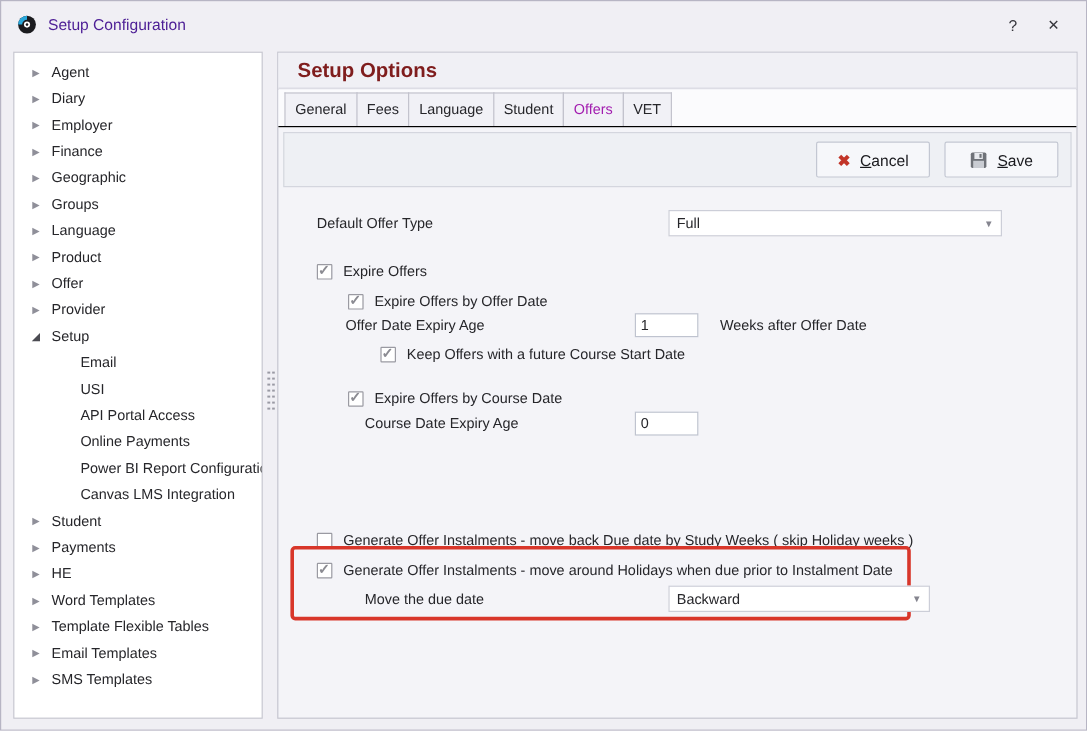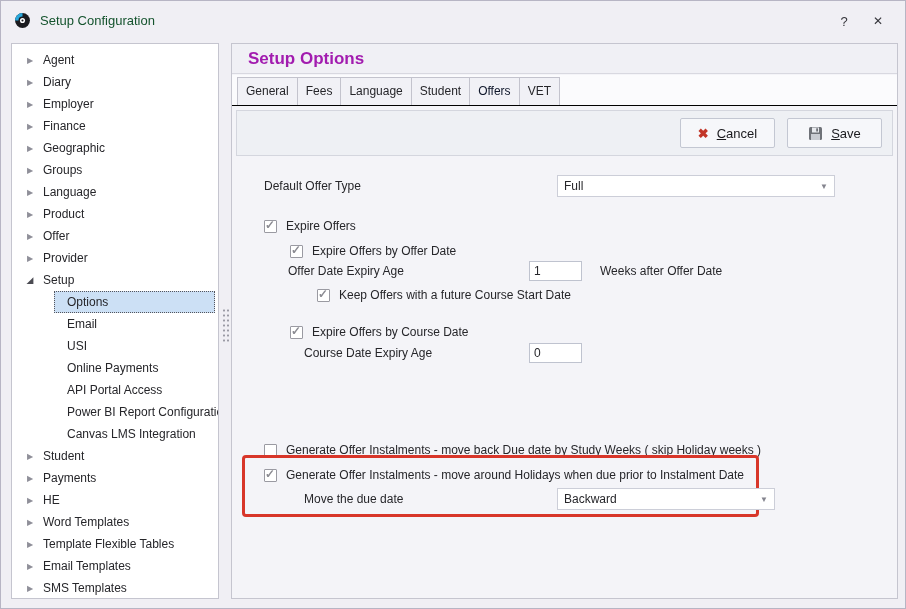--- a/index.html
+++ b/index.html
@@ -16,21 +16,21 @@
     background: #f0eff4;
     border: 1px solid #b7b5c4;
     overflow: hidden;
   }
   
   .titlebar {
     position: absolute; left:0; top:0; right:0; height:38px;
     display:flex; align-items:center; padding-left:13px;
   }
   .app-icon { width:17px; height:17px; margin-right:9px; flex:0 0 auto; }
-  .title-text { font-size:13px; color:#14532d; }
+  .title-text { font-size:13px; color:#4c1d95; }
   .titlebar-btn {
     position:absolute; top:9px; width:26px; height:22px;
     display:flex; align-items:center; justify-content:center;
     font-size:13px; color:#36363c; cursor:default;
   }
   .help-btn { right:48px; }
   .close-btn { right:14px; font-size:12px; }
   
   .sidebar {
     position:absolute; left:10px; top:42px; width:208px; height:556px;
@@ -68,32 +68,32 @@
   
   .main {
     position:absolute; left:230px; top:42px; width:667px; height:556px;
     background:#f4f4f8; border:1px solid #c5c5cf;
   }
   .main-header {
     position:absolute; left:0; top:0; right:0; height:30px;
     background:#f0f0f5; border-bottom:1px solid #d8d8e0;
     display:flex; align-items:center; padding-left:16px;
   }
-  .main-title { font-size:17px; font-weight:bold; color:#a21caf; }
+  .main-title { font-size:17px; font-weight:bold; color:#7f1d1d; }
   .tabstrip {
     position:absolute; left:0; top:31px; right:0; height:31px;
     background:#fbfbfd; border-bottom:1px solid #000000;
     display:flex; align-items:flex-end; padding-left:5px;
   }
   .tab {
     border:1px solid #c3c3cd; border-bottom:none;
     background:#f1f1f6; padding:6px 8px 7px 8px;
     margin-right:-1px; font-size:12px; cursor:default;
   }
-  .tab.active { color:#0f172a; }
+  .tab.active { color:#a21caf; }
   .toolbar {
     position:absolute; left:4px; top:66px; right:4px; height:46px;
     background:#eef0f4; border:1px solid #d4d6de;
     display:flex; align-items:center; justify-content:flex-end; gap:12px;
     padding-right:10px;
   }
   .btn {
     height:30px; min-width:95px;
     background:#f6f7fa; border:1px solid #c3c7d2; border-radius:2px;
     display:flex; align-items:center; justify-content:center; gap:8px;
@@ -190,34 +190,31 @@
         <span class="tree-label">Offer</span>
       </div>
     <div class="tree-row">
         <span class="tree-arrow">▶</span>
         <span class="tree-label">Provider</span>
       </div>
     <div class="tree-row">
         <span class="tree-arrow expanded">◢</span>
         <span class="tree-label">Setup</span>
       </div>
-    <div class="tree-child-row selected">
-        <span class="tree-label">Options</span>
-      </div>
     <div class="tree-child-row">
         <span class="tree-label">Email</span>
       </div>
     <div class="tree-child-row">
         <span class="tree-label">USI</span>
       </div>
     <div class="tree-child-row">
+        <span class="tree-label">API Portal Access</span>
+      </div>
+    <div class="tree-child-row">
         <span class="tree-label">Online Payments</span>
-      </div>
-    <div class="tree-child-row">
-        <span class="tree-label">API Portal Access</span>
       </div>
     <div class="tree-child-row">
         <span class="tree-label">Power BI Report Configuration</span>
       </div>
     <div class="tree-child-row">
         <span class="tree-label">Canvas LMS Integration</span>
       </div>
     <div class="tree-row">
         <span class="tree-arrow">▶</span>
         <span class="tree-label">Student</span>

